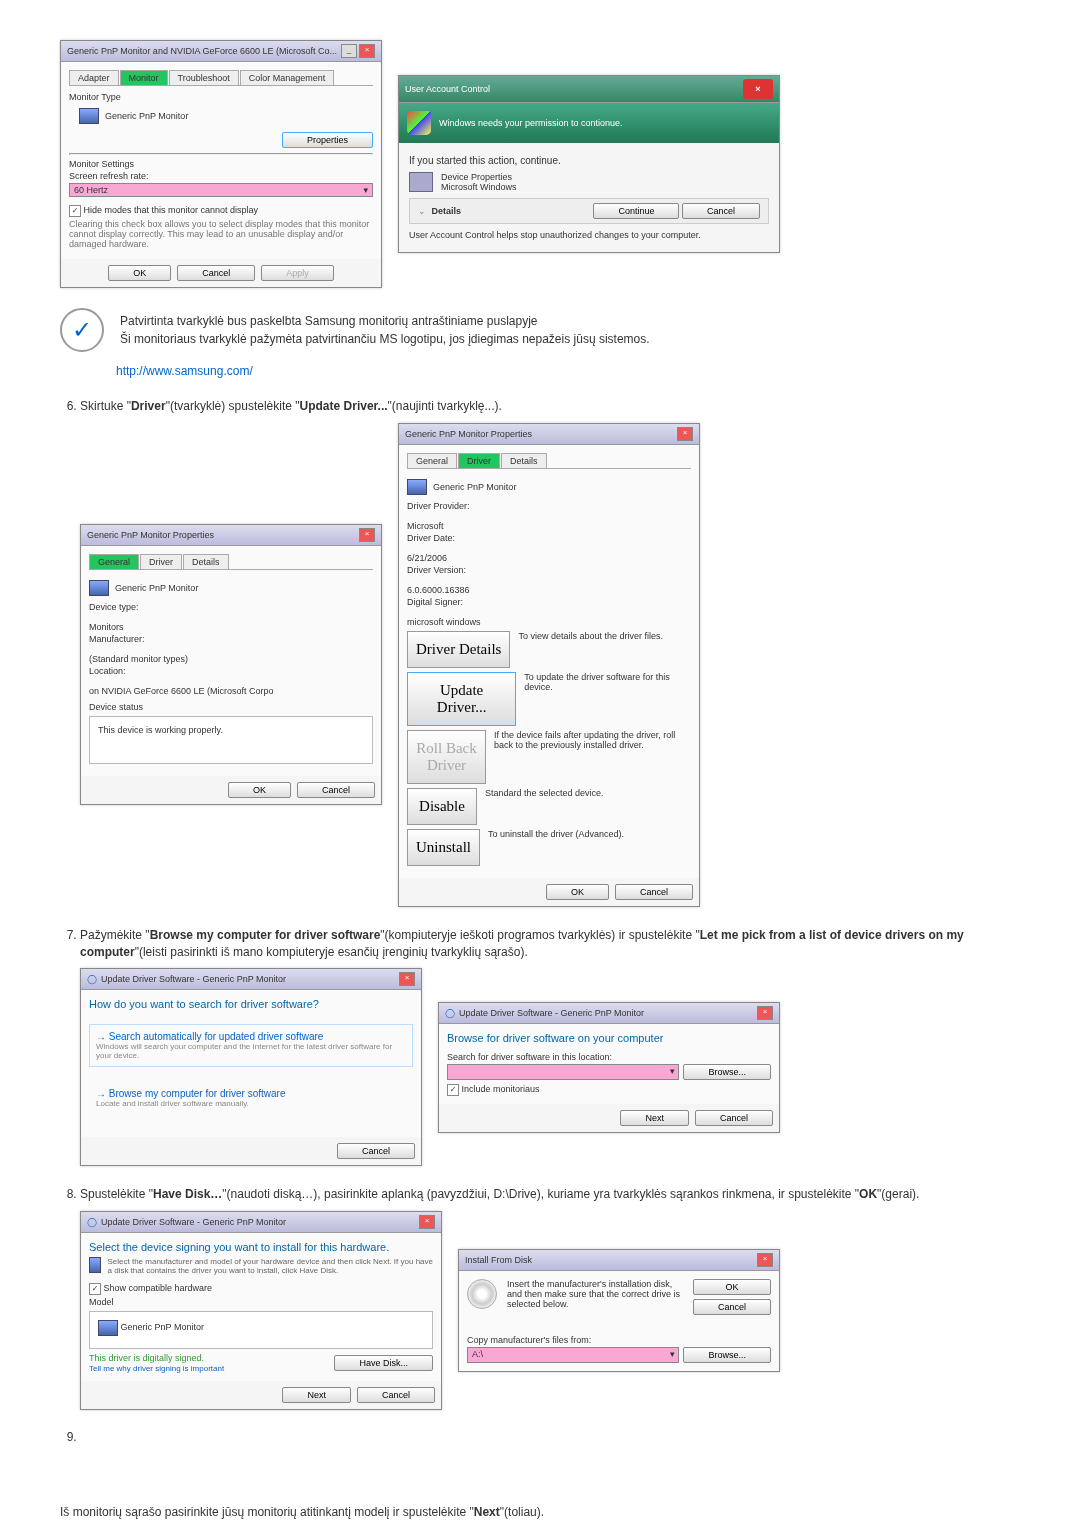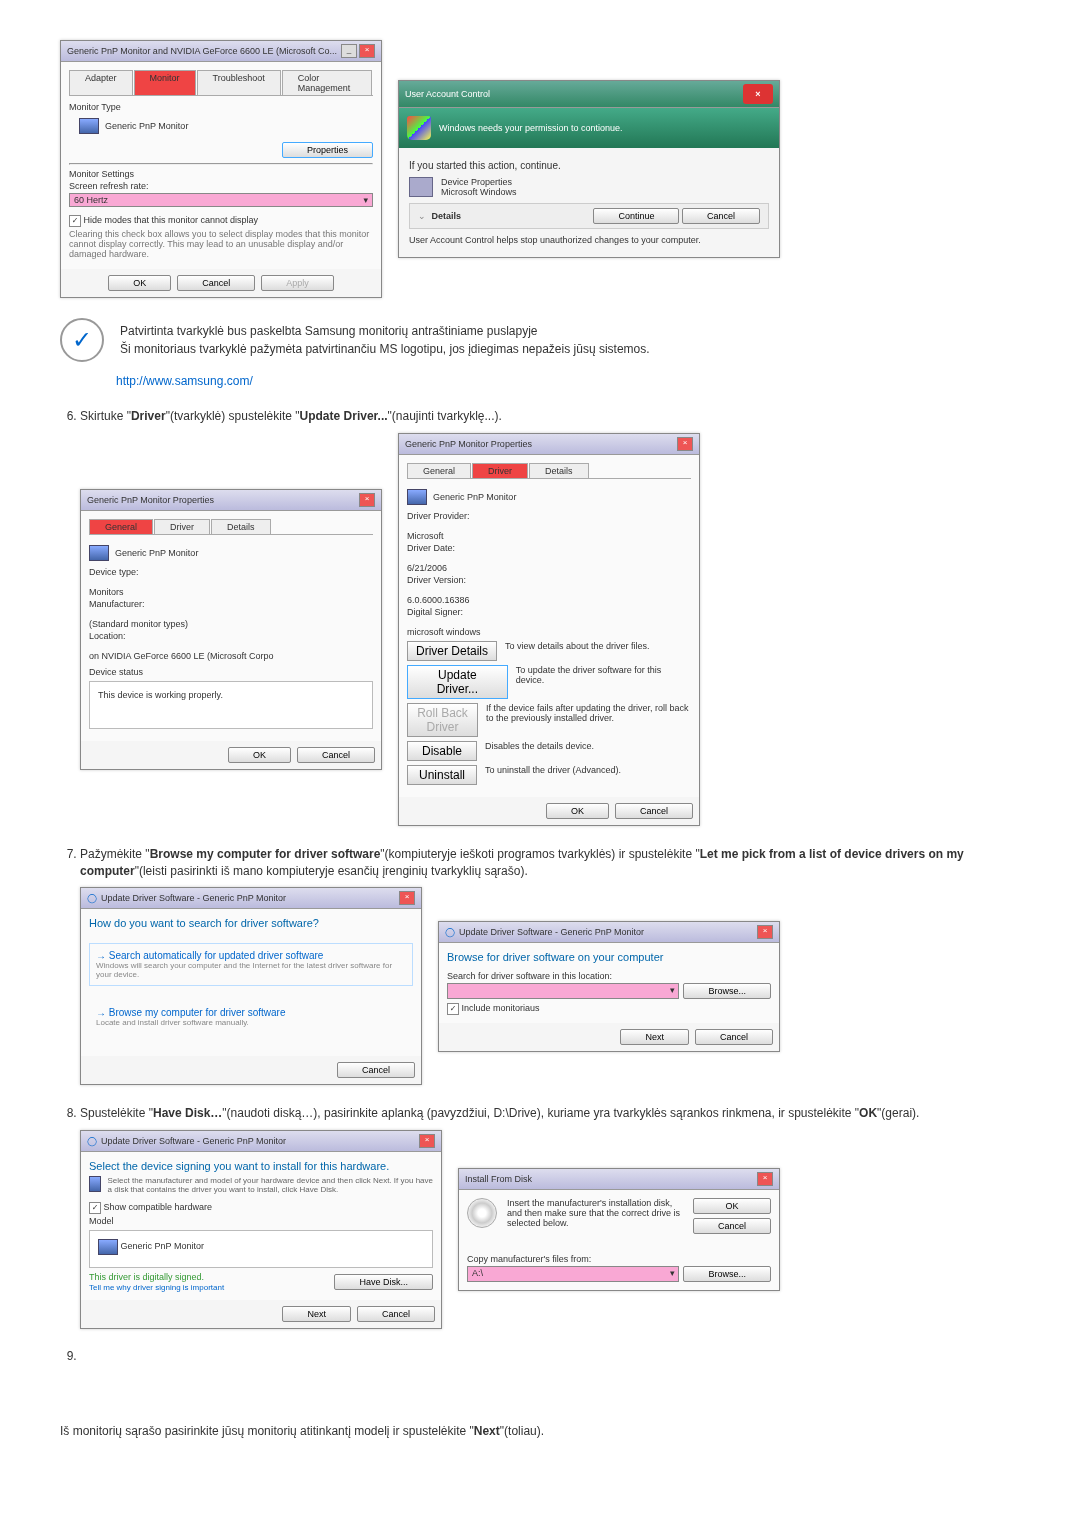--- a/index.html
+++ b/index.html
@@ -56,29 +56,29 @@
     .dialog-body {
       padding: 8px;
       background: #fafafa;
     }
     .tabs {
       display: flex;
       border-bottom: 1px solid #aaa;
       margin-bottom: 6px;
     }
     .tab {
-      padding: 2px 15px;
+      padding: 2px 8px;
       border: 1px solid #aaa;
       border-bottom: none;
       background: #eee;
       font-size: 9px;
       margin-right: 1px;
     }
     .tab.active {
-      background: #ef4444;
+      background: #22c55e;
     }
     .fieldset-label {
       font-size: 9px;
       margin: 4px 0 2px 0;
     }
     .text-line {
       font-size: 9px;
       margin: 2px 0;
     }
     .btn {
@@ -179,26 +179,27 @@
       display: flex;
       gap: 10px;
       font-size: 9px;
       margin: 2px 0;
       flex-direction: column;
     }
     .device-row .label {
       min-width: 70px;
     }
     .wide-btn {
-      padding: 2px 8px;
+      padding: 9px 8px;
       border: 1px solid #999;
       background: linear-gradient(#fff, #ddd);
       text-align: center;
       min-width: 70px;
-      font-size: 12px;
+      font-size: 15px;
+      font-family: Liberation Serif, serif;
     }
     .driver-action-row {
       display: flex;
       gap: 8px;
       margin: 4px 0;
       font-size: 9px;
     }
     .wizard-option {
       padding: 6px;
       margin: 14px 0;
@@ -434,21 +435,21 @@
       <div class="driver-action-row">
               <button class="wide-btn" style="border:1px solid #4af">Update Driver...</button>
               <span>To update the driver software for this device.</span>
             </div>
       <div class="driver-action-row">
               <button class="wide-btn" style="color:#aaa">Roll Back Driver</button>
               <span>If the device fails after updating the driver, roll back to the previously installed driver.</span>
             </div>
       <div class="driver-action-row">
               <button class="wide-btn">Disable</button>
-              <span>Disables the details device.</span>
+              <span>Standard the selected device.</span>
             </div>
       <div class="driver-action-row">
               <button class="wide-btn">Uninstall</button>
               <span>To uninstall the driver (Advanced).</span>
             </div>
     </div>
     <div class="btn-row" style="justify-content:flex-end">
       <button class="btn">OK</button>
       <button class="btn">Cancel</button>
     </div>

